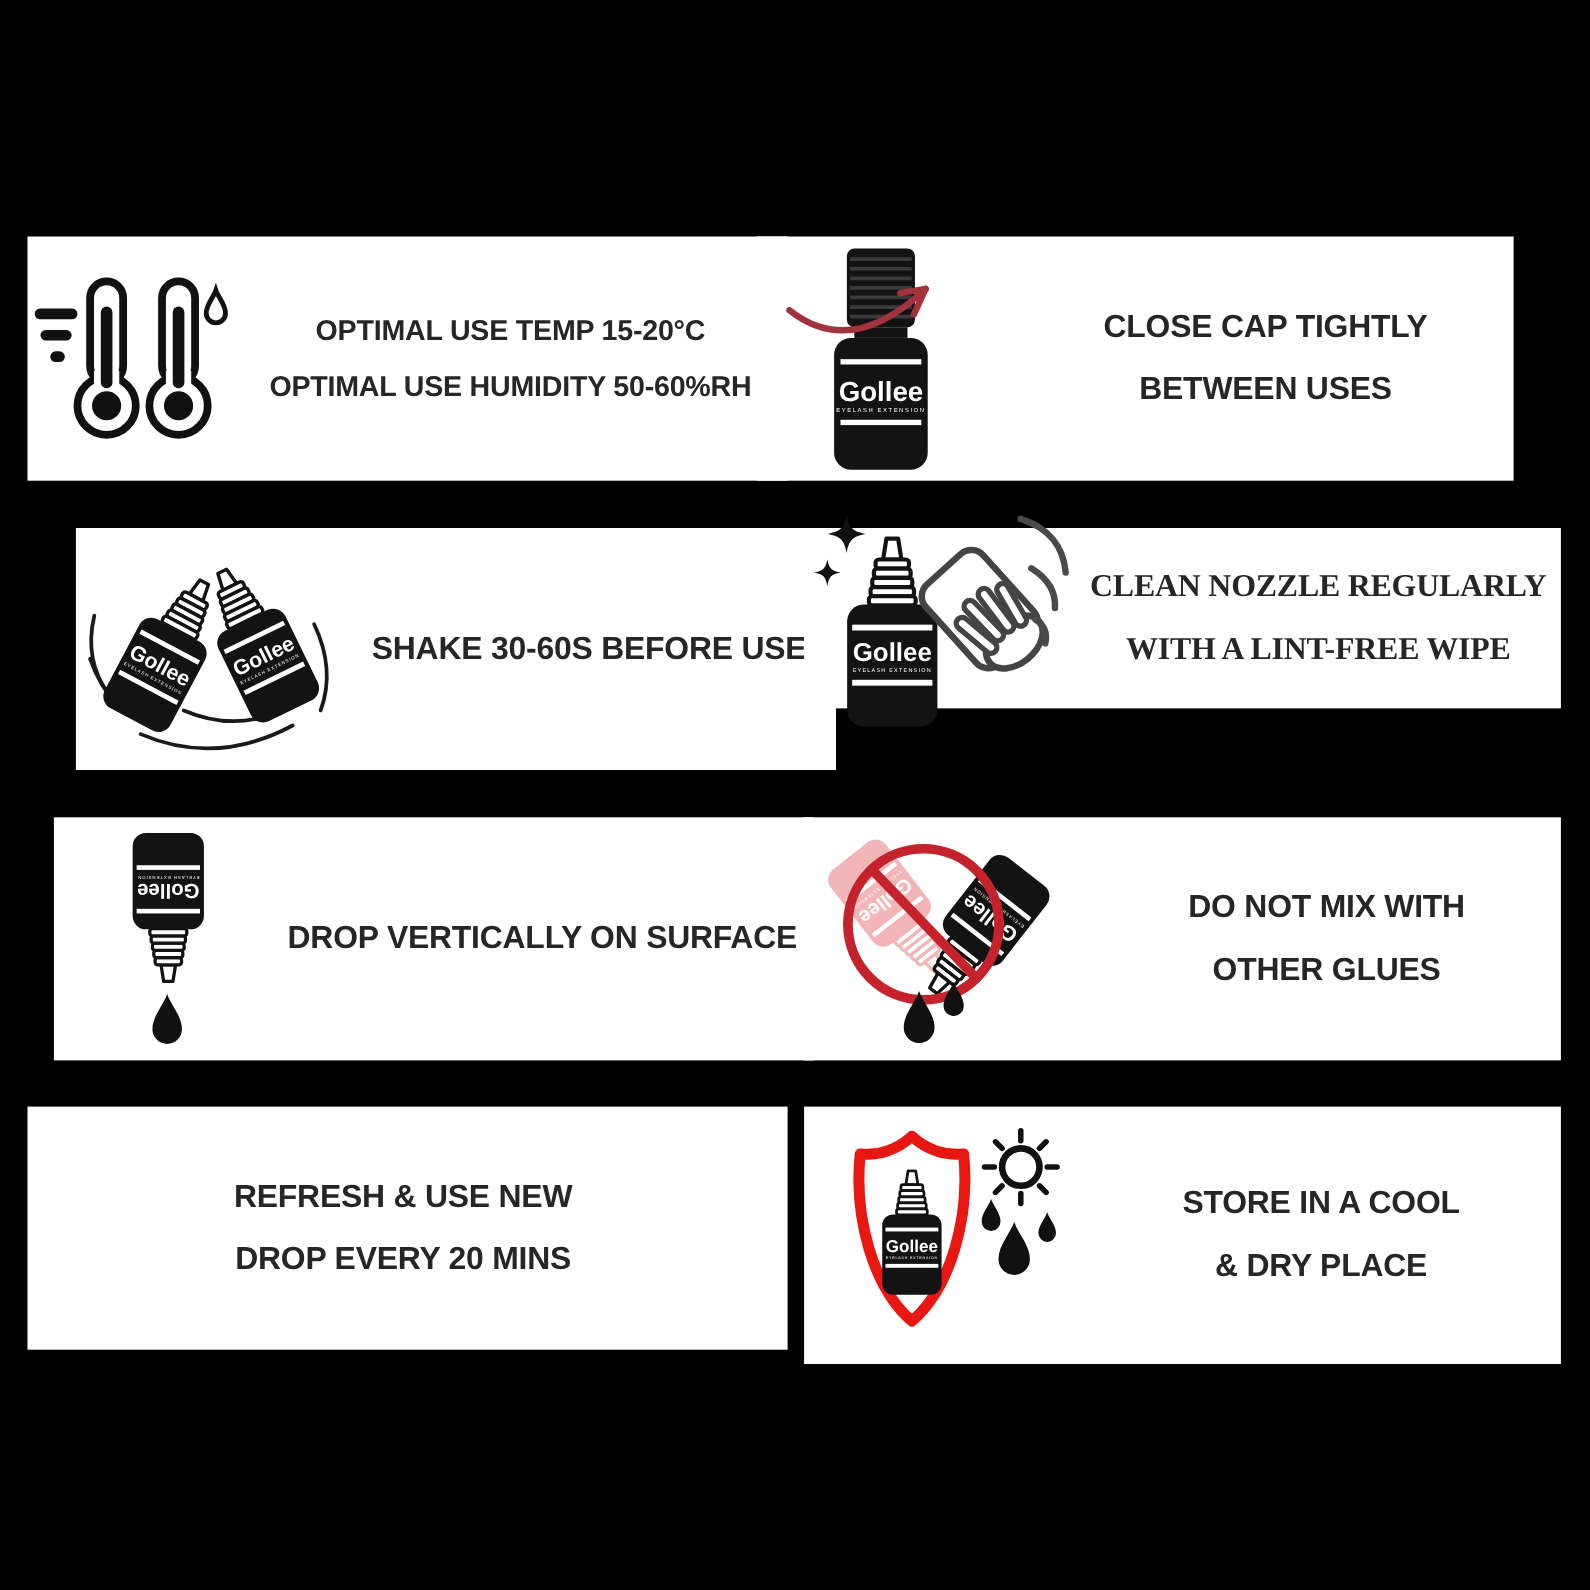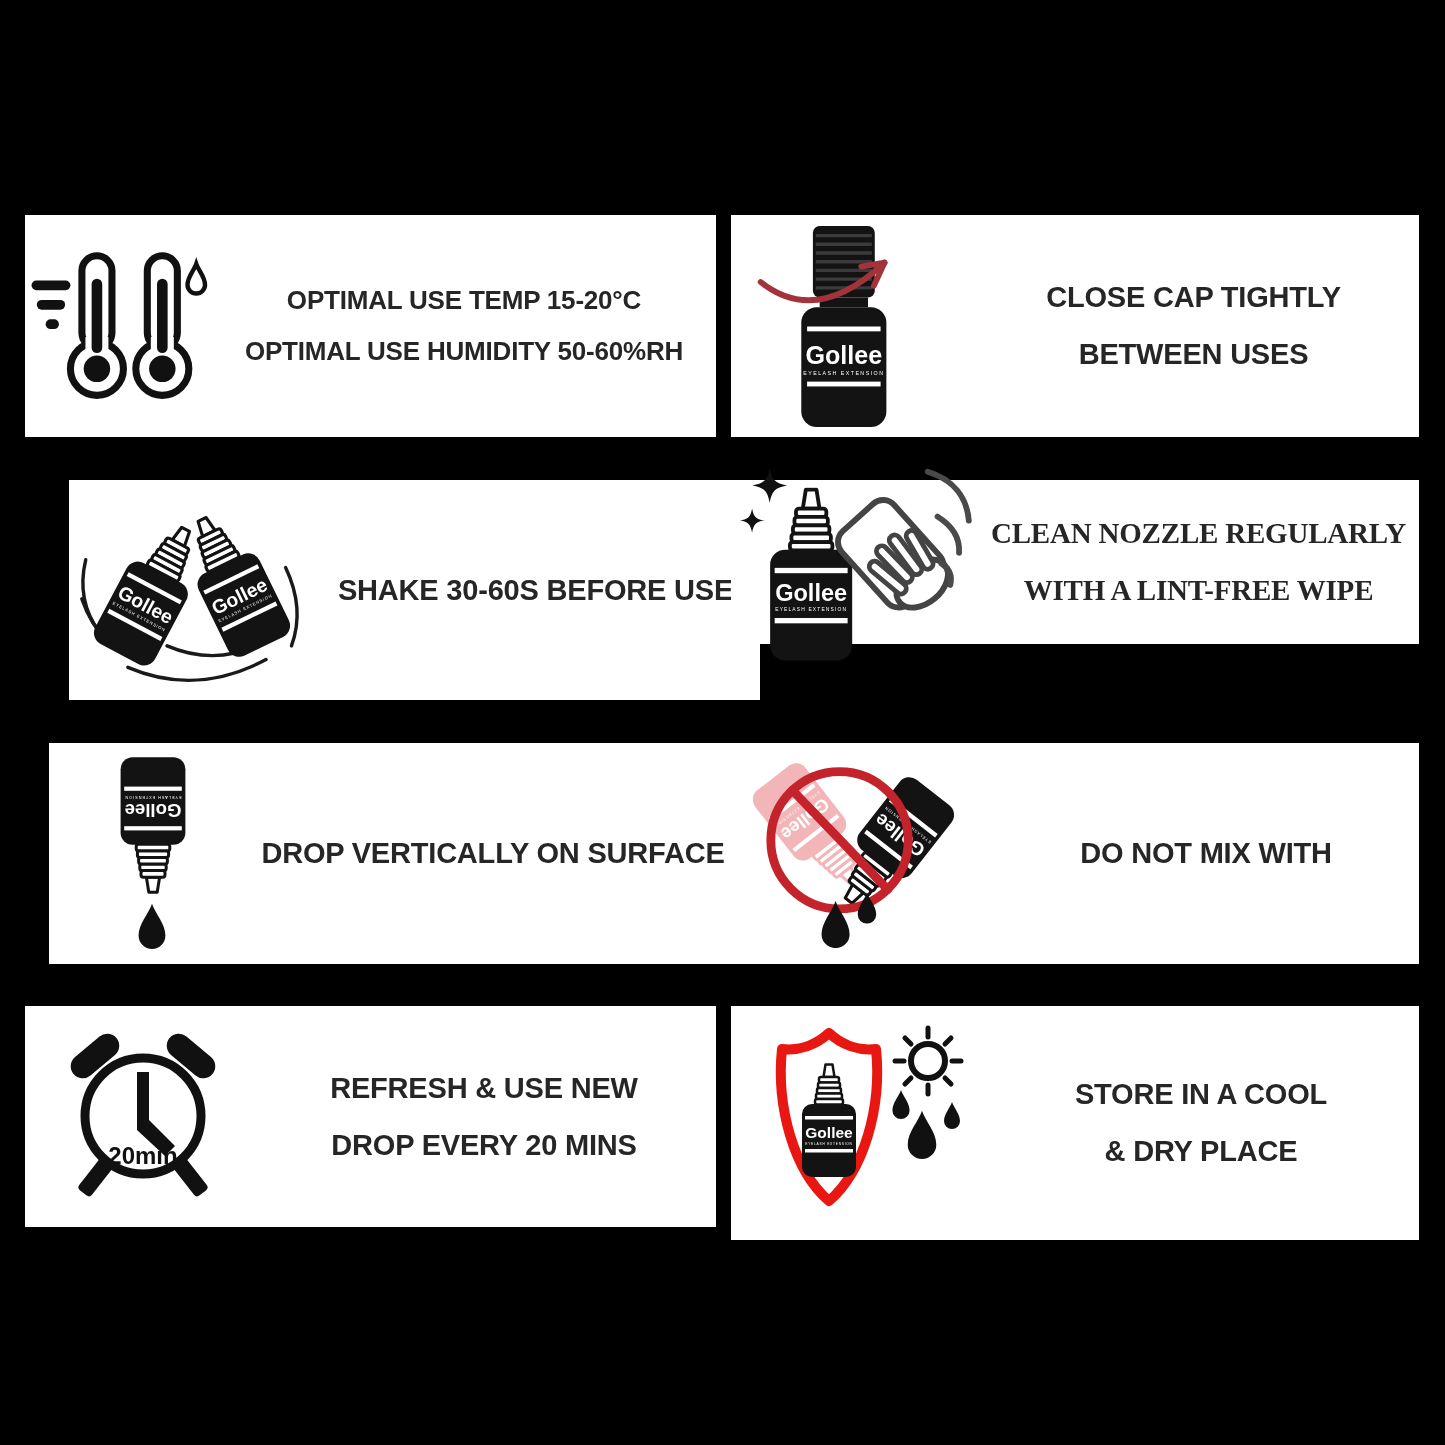--- a/index.html
+++ b/index.html
@@ -12,21 +12,21 @@
     --shield-red:#e81711;
     --pink:#f2b6b8;
   }
   *{margin:0;padding:0;box-sizing:border-box;}
   html,body{background:var(--bg);}
   body{width:1445px;height:1445px;position:relative;overflow:hidden;
        font-family:"Liberation Sans",sans-serif;}
   .stage{position:absolute;inset:0;background:var(--bg);}
   .panel{position:absolute;background:var(--panel);display:flex;align-items:center;}
   #p1{left:25px;top:215px;width:691px;height:222px;}
-  #p2{left:731px;top:215px;width:688px;height:222px;}
+  #p2{left:688px;top:215px;width:688px;height:222px;}
   #p3{left:25px;top:480px;width:691px;height:220px;margin-left:44px;}
   #p4{left:731px;top:480px;width:688px;height:164px;font-family:Liberation Serif, serif;}
   #p5{left:25px;top:743px;width:691px;height:221px;margin-left:24px;}
   #p6{left:731px;top:743px;width:688px;height:221px;}
   #p7{left:25px;top:1006px;width:691px;height:221px;}
   #p8{left:731px;top:1006px;width:688px;height:234px;}
   .icon-wrap{flex:0 0 auto;display:flex;align-items:center;justify-content:center;}
   .text-wrap{flex:1 1 auto;display:flex;flex-direction:column;align-items:center;
              justify-content:center;min-width:0;padding-right:8px;}
   .line{white-space:nowrap;color:var(--ink);font-weight:700;font-size:29px;
@@ -246,37 +246,25 @@
           <line x1="50" y1="41" x2="147" y2="142"></line>
         </g>
         <g color="#111">
           <use href="#dropShape" x="76" y="152" width="36" height="50"></use>
           <use href="#dropShape" x="114" y="144" width="24" height="33"></use>
         </g>
       </svg>
     </div>
     <div class="text-wrap">
       <div class="line">DO NOT MIX WITH</div>
+      <div class="line">OTHER GLUES</div>
     </div>
   </div>
 
   <div class="panel" id="p7">
-    <div class="icon-wrap">
-      <svg width="200" height="185" viewBox="0 0 200 185">
-        <g fill="#111">
-          <rect x="24" y="20" width="56" height="24" rx="12" transform="rotate(-40,52,32)"></rect>
-          <rect x="120" y="20" width="56" height="24" rx="12" transform="rotate(40,148,32)"></rect>
-          <rect x="47" y="132" width="16" height="42" rx="4" transform="rotate(38,55,150)"></rect>
-          <rect x="137" y="132" width="16" height="42" rx="4" transform="rotate(-38,145,150)"></rect>
-        </g>
-        <circle cx="100" cy="92" r="58" fill="#fff" stroke="#111" stroke-width="9"></circle>
-        <path d="M94,48 L106,48 L106,96 L132,122 L122,132 L94,106 Z" fill="#111"></path>
-        <text class="clock-num" x="100" y="140" font-size="24" fill="#111" text-anchor="middle">20min</text>
-      </svg>
-    </div>
     <div class="text-wrap">
       <div class="line">REFRESH &amp; USE NEW</div>
       <div class="line">DROP EVERY 20 MINS</div>
     </div>
   </div>
 
   <div class="panel" id="p8">
     <div class="icon-wrap">
       <svg width="235" height="205" viewBox="0 0 235 205">
         <path d="M85,12 C98,24 115,30 132,28 C138,86 120,150 85,180 C50,150 32,86 38,28 C55,30 72,24 85,12 Z" fill="none" stroke="var(--shield-red)" stroke-width="10" stroke-linejoin="round"></path>

